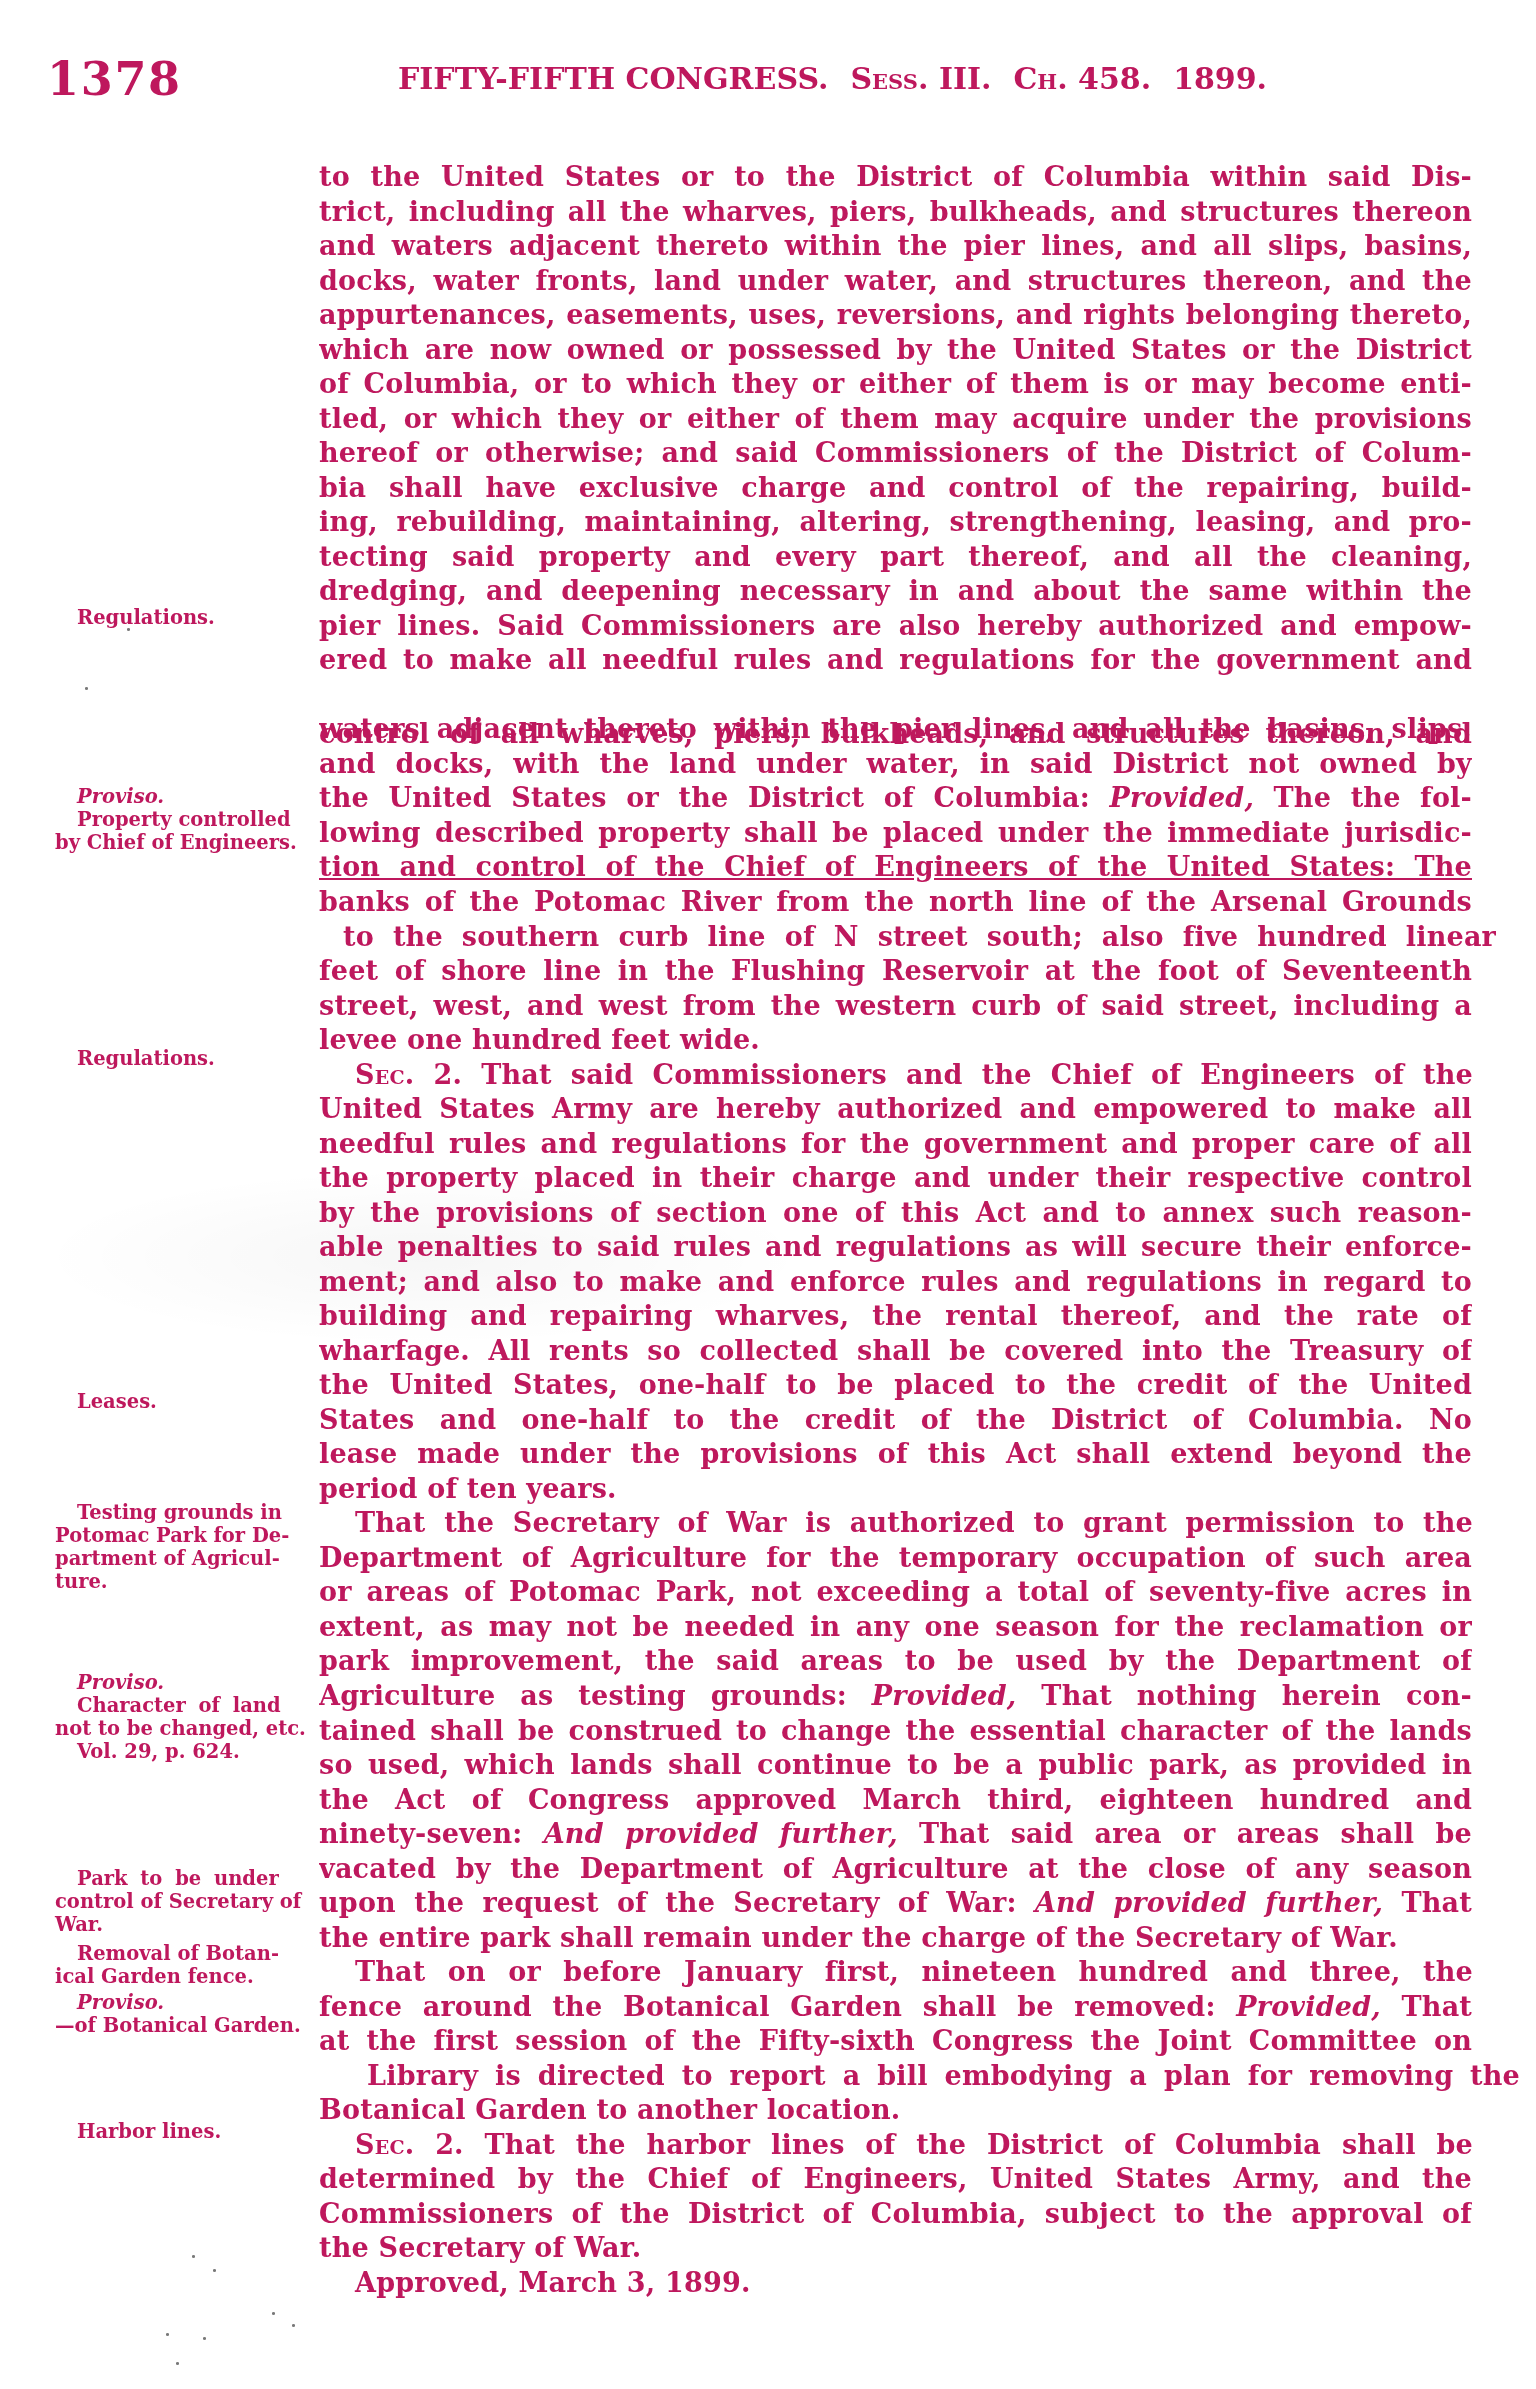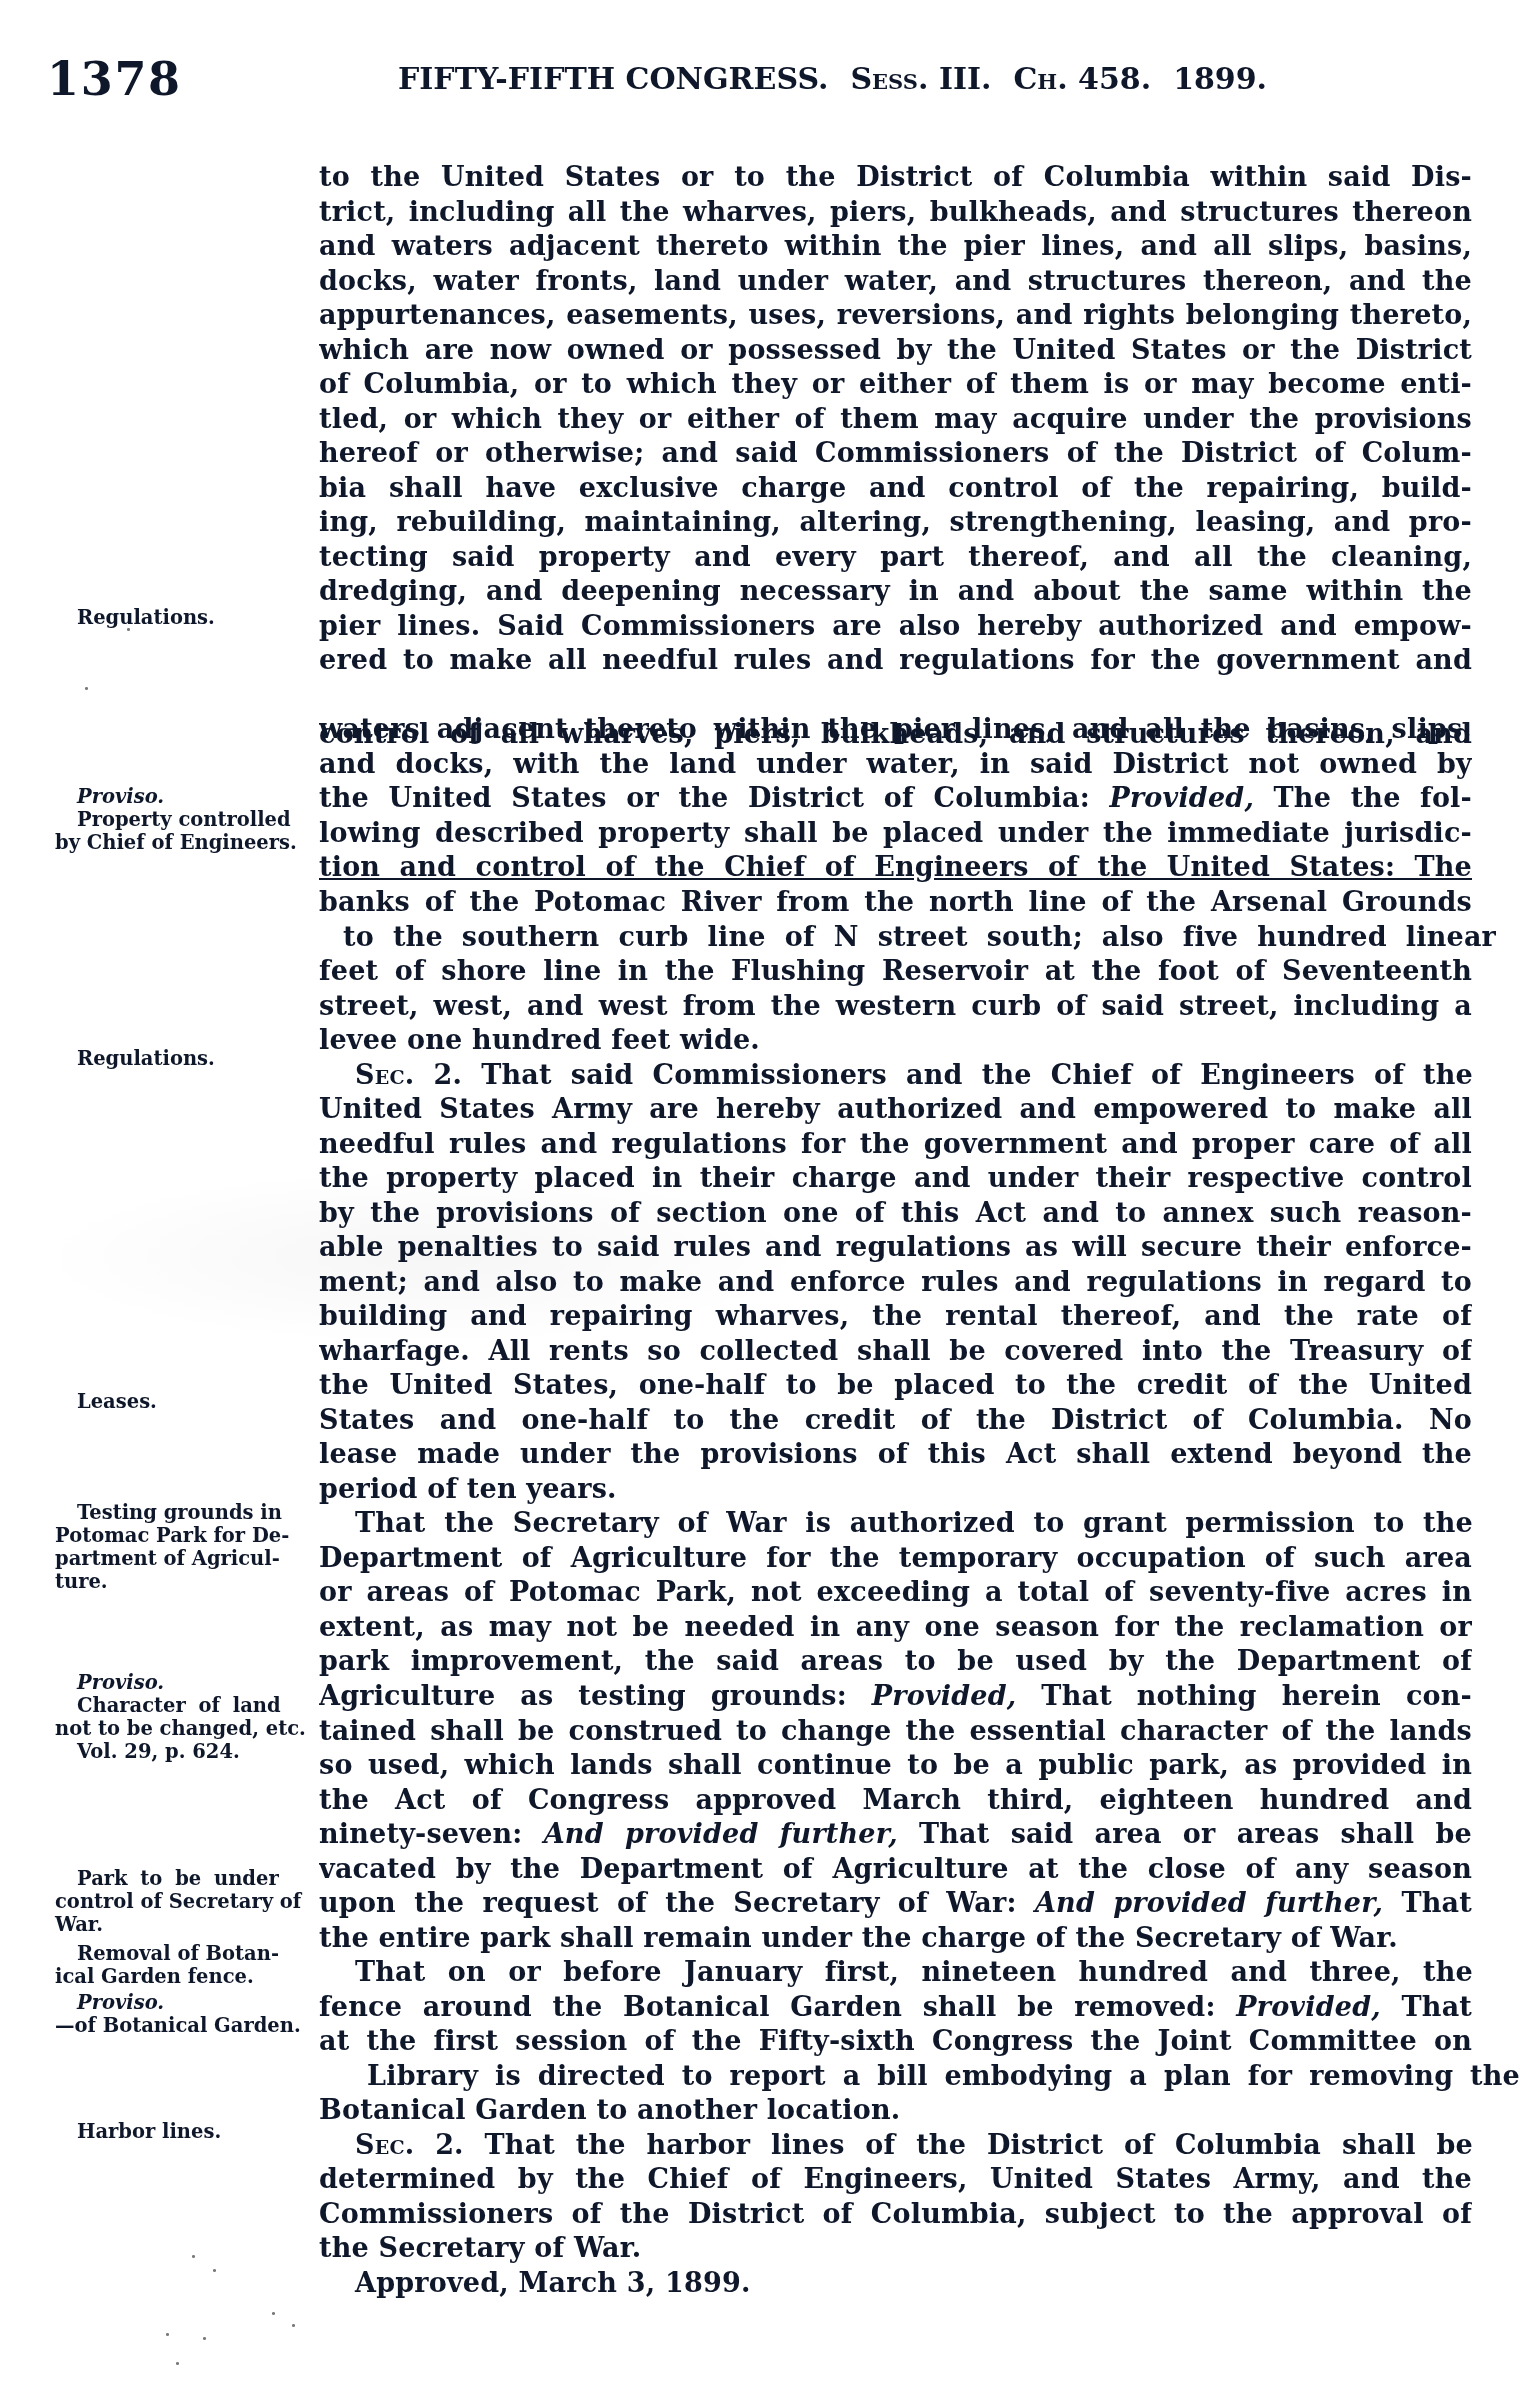--- a/index.html
+++ b/index.html
@@ -50,21 +50,21 @@
   }
   .smudge{
     position:absolute;left:34px;top:1168px;width:778px;height:178px;
     background:radial-gradient(ellipse at center, rgba(0,0,0,0.035), rgba(0,0,0,0) 70%);
     pointer-events:none;
   }
 </style>
 </head>
 <body>
 
-<div class="page" style="background: rgb(255, 255, 255); color: #0f172a;">
+<div class="page" style="background: rgb(255, 255, 255); color: #be185d;">
   <div class="page-number">1378</div>
   <div class="running-header">
     <span>FIFTY-FIFTH CONGRESS.</span><span>Sess. III.</span><span>Ch. 458.</span><span>1899.</span>
   </div>
   <div class="smudge"></div>
   <div class="margin-notes">
       <div class="margin-note" style="top: 606px;">
         <div class="mn-line ind">Regulations.</div>
       </div>
       <div class="margin-note" style="top: 785px;">

